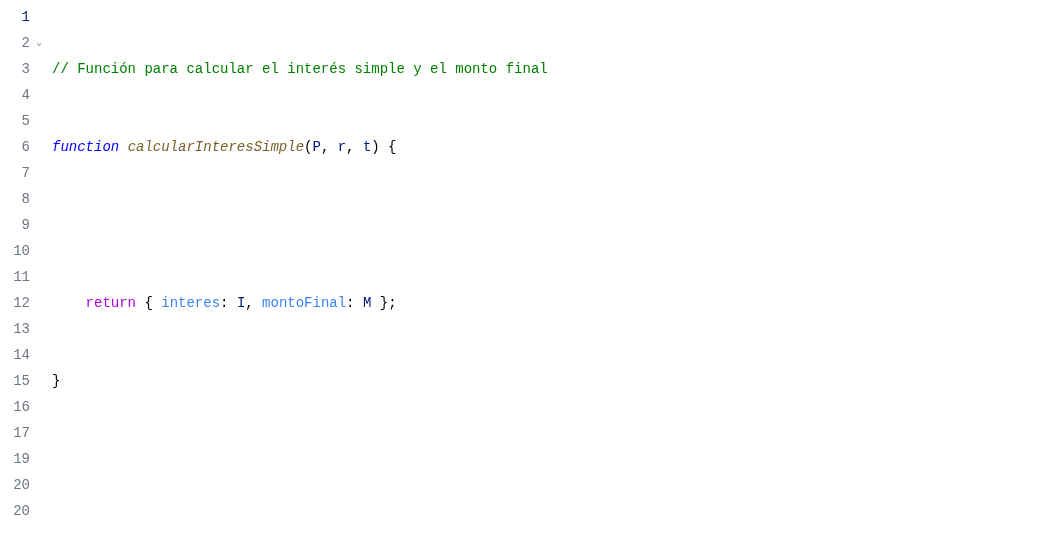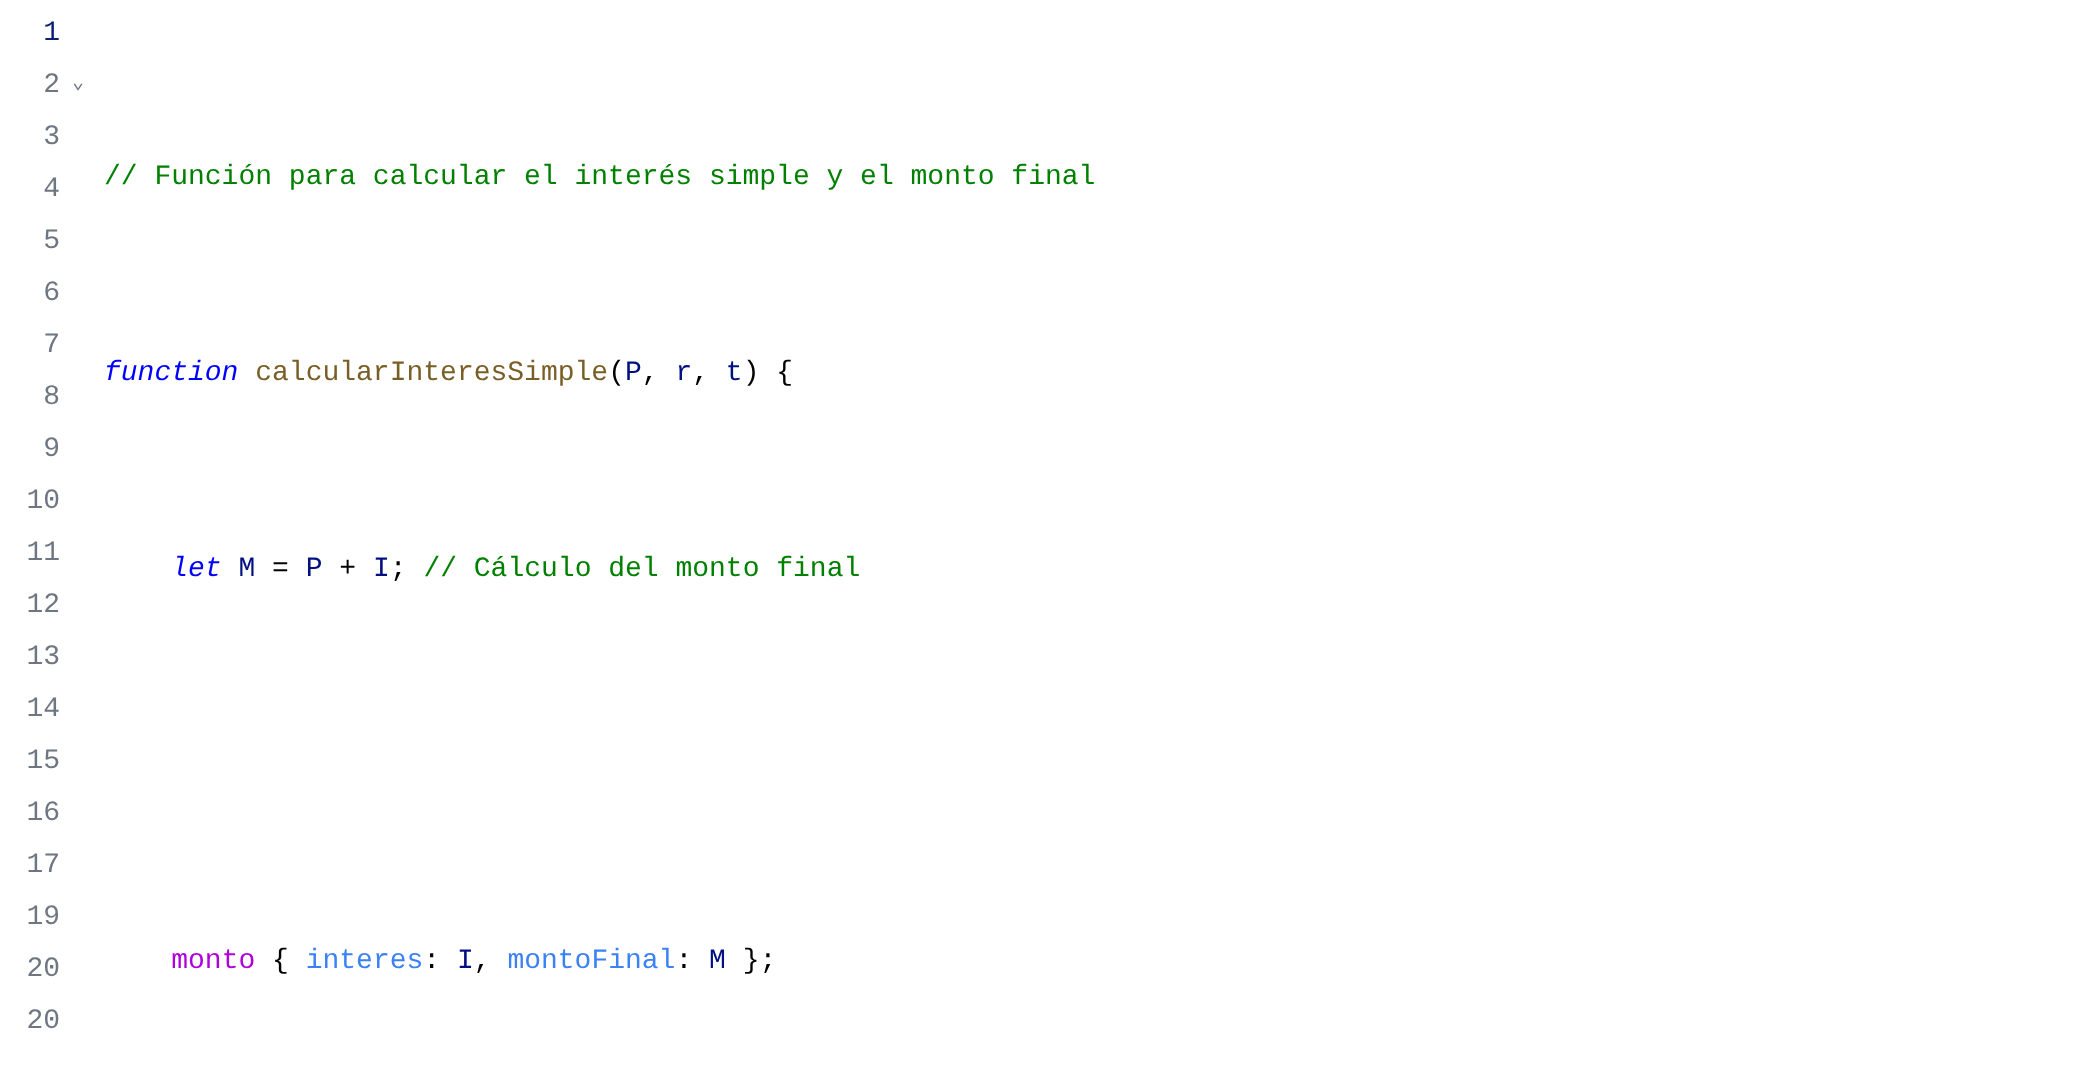--- a/index.html
+++ b/index.html
@@ -39,25 +39,25 @@
     top: 0;
     font-size: 10px;
     color: #6e7681;
   }
   .code {
     flex: 1;
     padding-top: 4px;
     padding-left: 12px;
     white-space: pre;
   }
-  .line { height: 26px; margin-top: 20px; }
+  .line { height: 26px; }
   .c-comment   { color: #008000; }
   .c-keyword   { color: #0000ff; font-style: italic; }
   .c-keyword2  { color: #af00db; }
-  .c-fn        { color: #795e26; }
+  .c-fn        { color: #795e26; font-style: italic; }
   .c-param     { color: #001080; }
   .c-var       { color: #001080; }
   .c-punct     { color: #000000; }
   .c-prop      { color: #3b82f6; }
 </style>
 </head>
 <body>
 
 <div class="editor">
   <div class="gutter">
@@ -79,23 +79,22 @@
     <div class="ln">16</div>
     <div class="ln">17</div>
     <div class="ln">19</div>
     <div class="ln">20</div>
     <div class="ln">20</div>
   </div>
 
   <div class="code">
     <div class="line"><span class="c-comment">// Función para calcular el interés simple y el monto final</span></div>
     <div class="line"><span class="c-keyword">function</span> <span class="c-fn">calcularInteresSimple</span><span class="c-punct">(</span><span class="c-param">P</span><span class="c-punct">, </span><span class="c-param">r</span><span class="c-punct">, </span><span class="c-param">t</span><span class="c-punct">) {</span></div>
-    <div class="line">    <span class="c-keyword">let</span> <span class="c-var">M</span><span class="c-punct"> = </span><span class="c-var">P</span><span class="c-punct"> + </span><span class="c-var">I</span><span class="c-punct">; </span><span class="c-comment">// Cálculo del monto final</span></div>
     <div class="line"></div>
-    <div class="line">    <span class="c-keyword2">monto</span> <span class="c-punct">{ </span><span class="c-prop">interes</span><span class="c-punct">: </span><span class="c-var">I</span><span class="c-punct">, </span><span class="c-prop">montoFinal</span><span class="c-punct">: </span><span class="c-var">M</span><span class="c-punct"> };</span></div>
+    <div class="line">    <span class="c-keyword2">return</span> <span class="c-punct">{ </span><span class="c-prop">interes</span><span class="c-punct">: </span><span class="c-var">I</span><span class="c-punct">, </span><span class="c-prop">montoFinal</span><span class="c-punct">: </span><span class="c-var">M</span><span class="c-punct"> };</span></div>
     <div class="line"><span class="c-punct">}</span></div>
     
     
     
     
     
     
     
     
     

